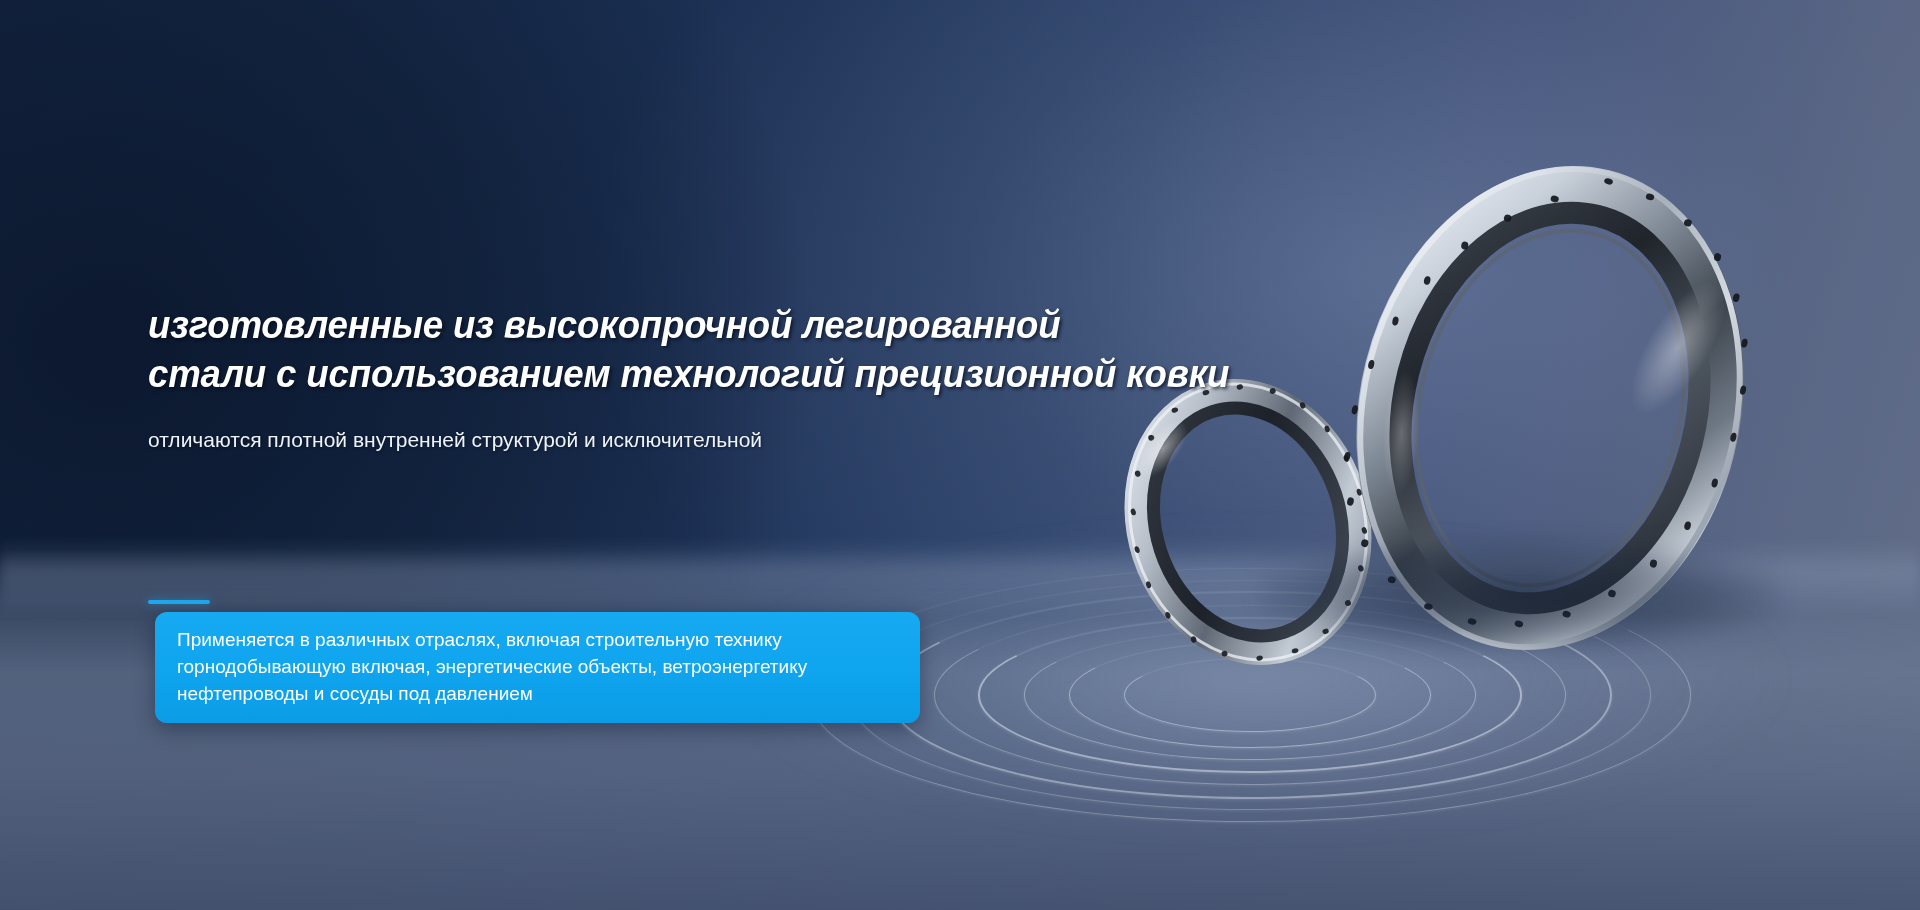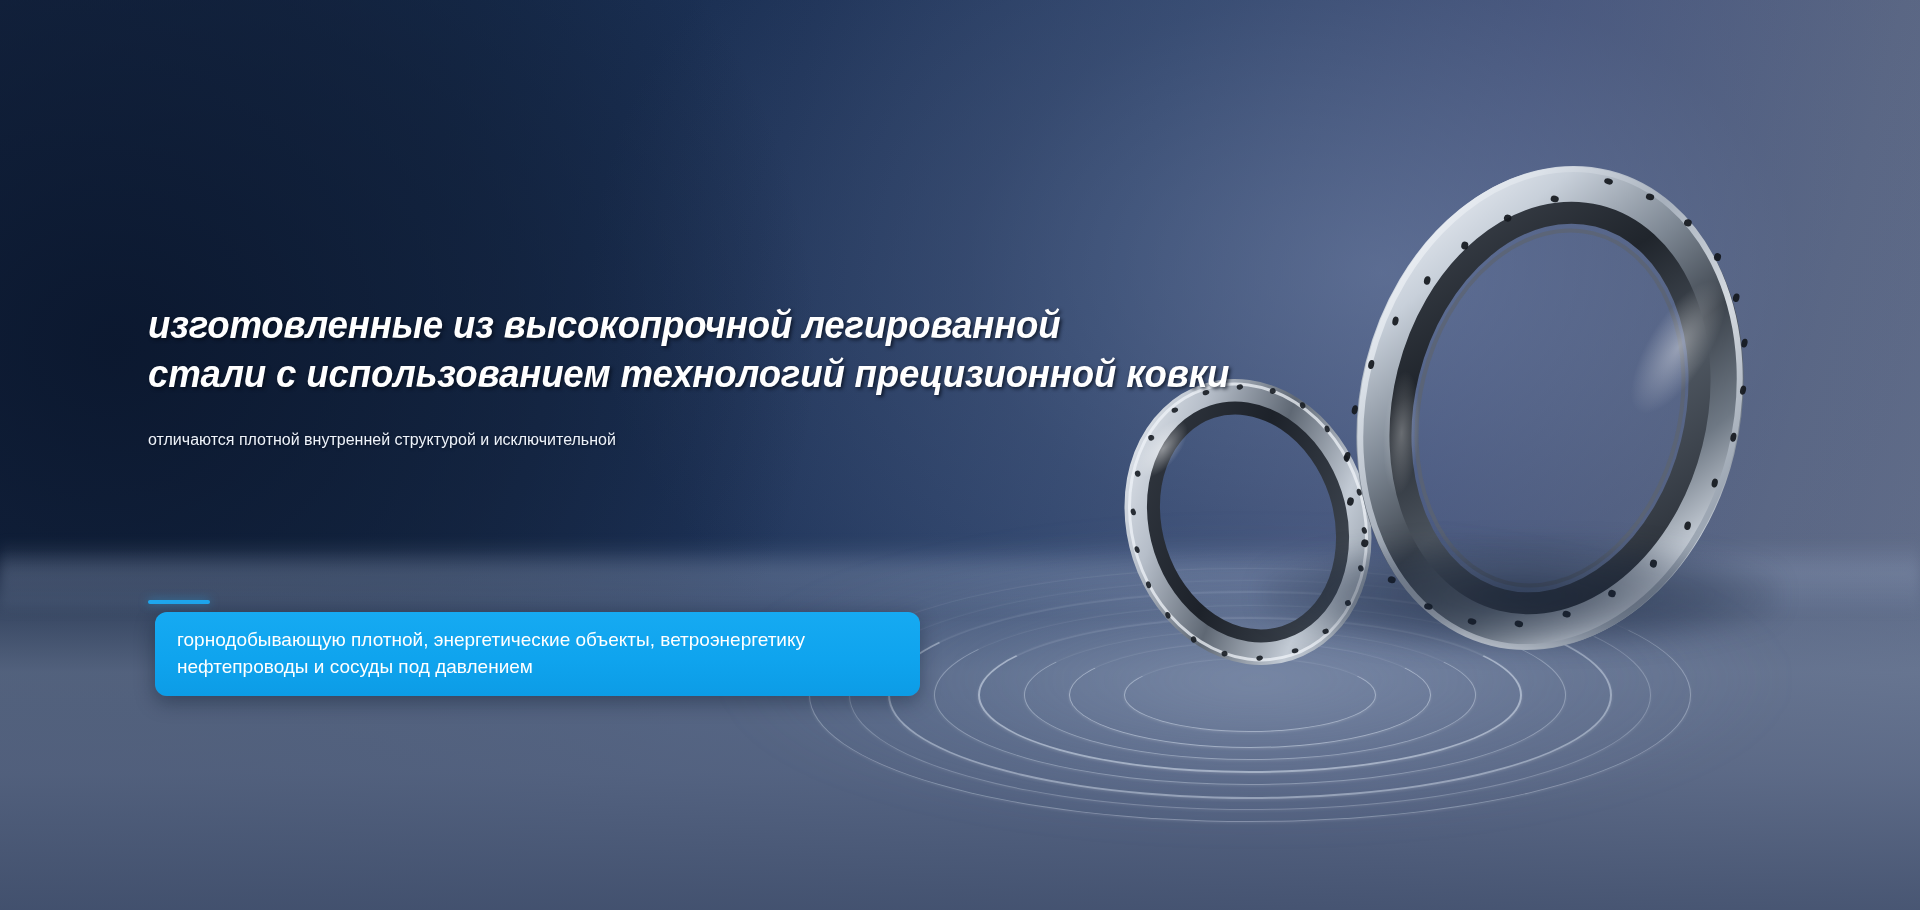--- a/index.html
+++ b/index.html
@@ -158,21 +158,21 @@
     text-shadow: 2px 2px 4px rgba(5,12,26,0.75);
     transform: scaleX(0.94);
     transform-origin: left center;
     white-space: nowrap;
   }
   .headline .hl-line { display: block; }
 
   .subcopy {
     margin: 26px 0 0 0;
     color: #eef3fa;
-    font-size: 16px;
+    font-size: 21px;
     line-height: 31px;
     font-weight: 400;
     text-shadow: 1px 1px 3px rgba(6,14,28,0.6);
   }
   .subcopy .sub-line { display: block; }
 
   .accent-rule {
     position: absolute;
     left: 148px;
     top: 600px;
@@ -359,17 +359,18 @@
     </h1>
 
     <p class="subcopy">
       <span class="sub-line">отличаются плотной внутренней структурой и исключительной</span>
     </p>
   </div>
 
   <div class="accent-rule"></div>
 
   <div class="callout">
-    <span class="callout-line">горнодобывающую плотной, энергетические объекты, ветроэнергетику</span>
+    <span class="callout-line">Применяется в различных отраслях, включая строительную технику</span>
+    <span class="callout-line">горнодобывающую включая, энергетические объекты, ветроэнергетику</span>
     <span class="callout-line">нефтепроводы и сосуды под давлением</span>
   </div>
 
 </div>
 
 </body></html>

